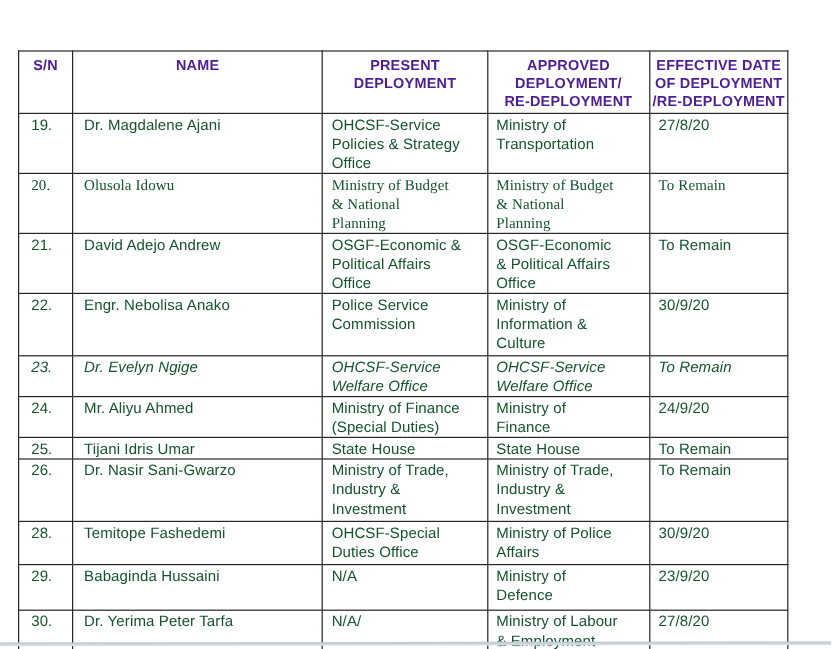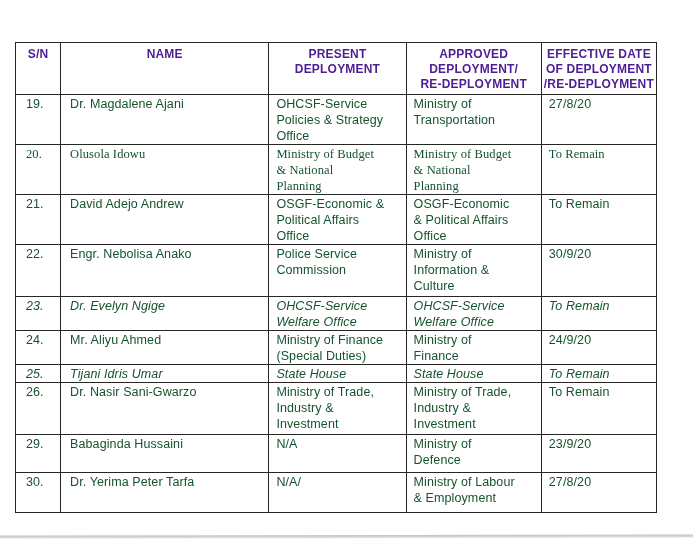--- a/index.html
+++ b/index.html
@@ -146,38 +146,47 @@
         </tr>
         <tr style="height: 34px;">
           <td class="cell-sn">24.</td>
           <td class="cell-name">Mr. Aliyu Ahmed</td>
           <td class="cell-present">Ministry of Finance
 (Special Duties)</td>
           <td class="cell-approved">Ministry of
 Finance</td>
           <td class="cell-effective">24/9/20</td>
         </tr>
-        <tr style="height: 18px; font-style: italic;">
+        <tr style="height: 18px;">
           <td class="cell-sn">25.</td>
           <td class="cell-name">Tijani Idris Umar</td>
           <td class="cell-present">State House</td>
           <td class="cell-approved">State House</td>
           <td class="cell-effective">To Remain</td>
         </tr>
         <tr style="height: 52px;">
           <td class="cell-sn">26.</td>
           <td class="cell-name">Dr. Nasir Sani-Gwarzo</td>
           <td class="cell-present">Ministry of Trade,
 Industry &amp;
 Investment</td>
           <td class="cell-approved">Ministry of Trade,
 Industry &amp;
 Investment</td>
           <td class="cell-effective">To Remain</td>
         </tr>
+        <tr style="height: 36px;">
+          <td class="cell-sn">28.</td>
+          <td class="cell-name">Temitope Fashedemi</td>
+          <td class="cell-present">OHCSF-Special
+Duties Office</td>
+          <td class="cell-approved">Ministry of Police
+Affairs</td>
+          <td class="cell-effective">30/9/20</td>
+        </tr>
         <tr style="height: 38px;">
           <td class="cell-sn">29.</td>
           <td class="cell-name">Babaginda Hussaini</td>
           <td class="cell-present">N/A</td>
           <td class="cell-approved">Ministry of
 Defence</td>
           <td class="cell-effective">23/9/20</td>
         </tr>
         <tr style="height: 40px;">
           <td class="cell-sn">30.</td>

